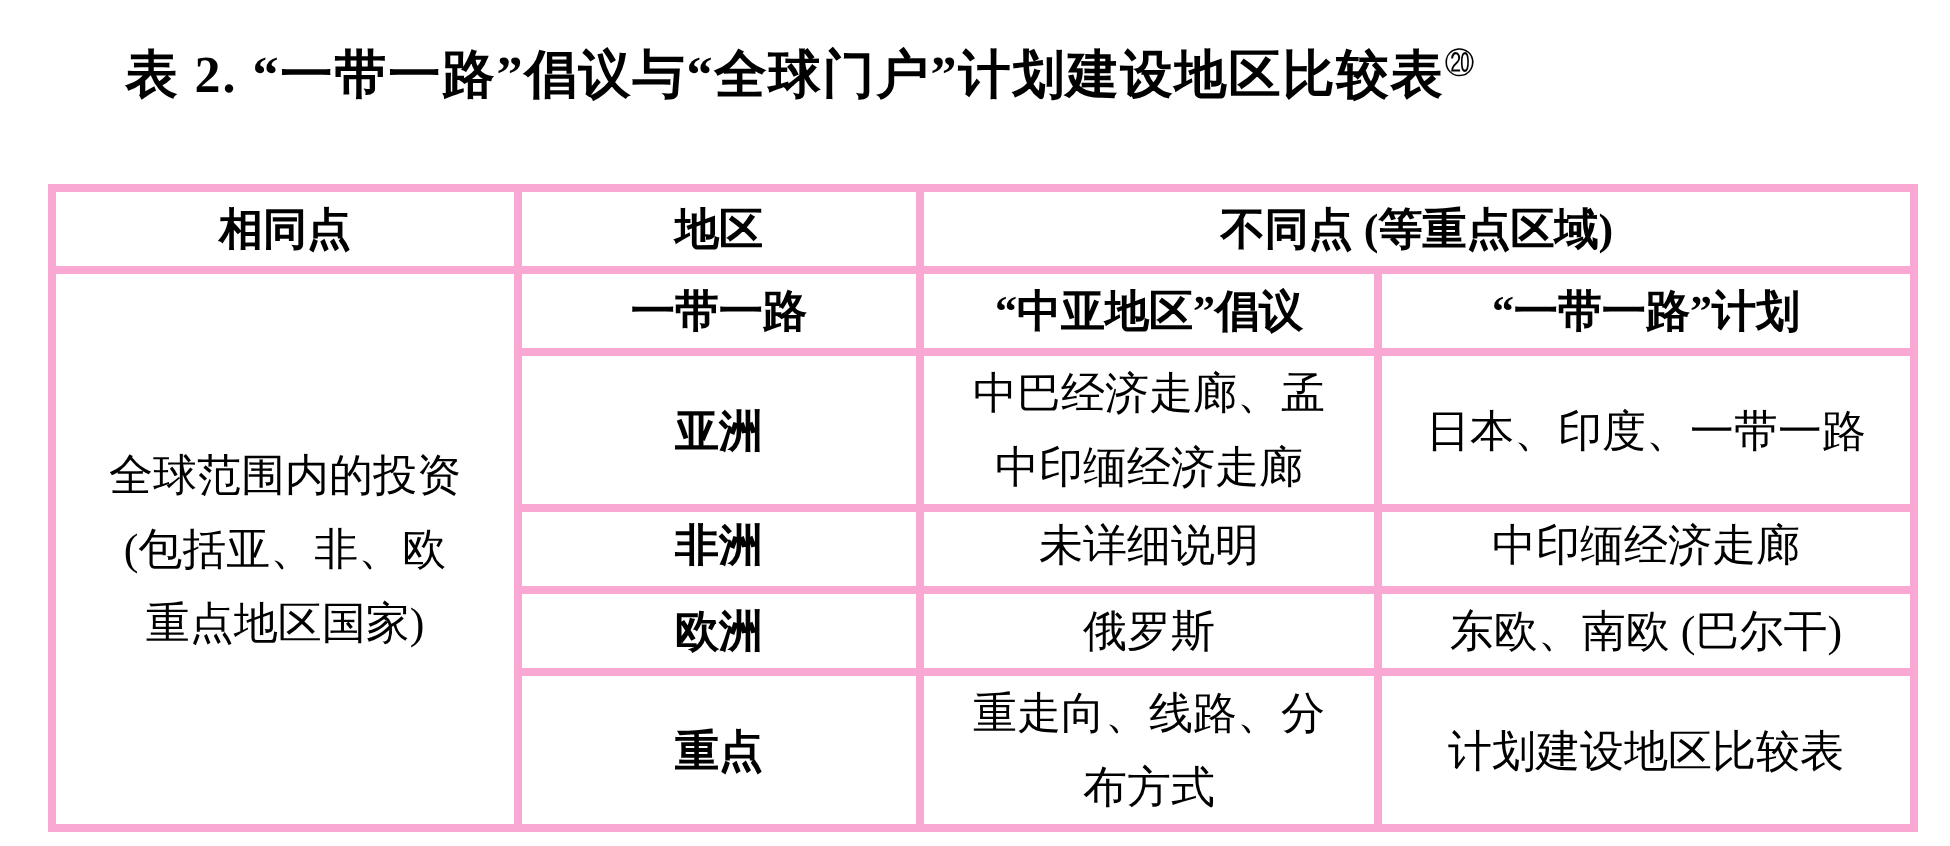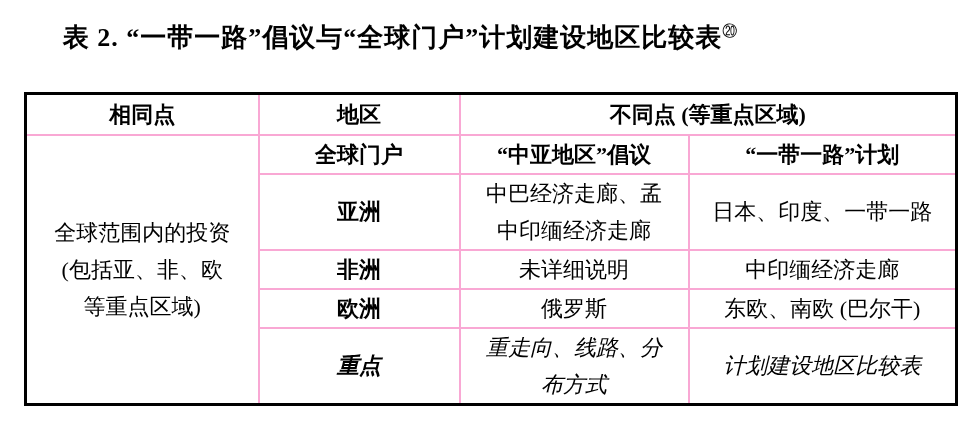--- a/index.html
+++ b/index.html
@@ -39,37 +39,37 @@
   table.cmp {
     position: absolute;
     left: 24px;
     top: 92px;
     width: 931px;
     border-collapse: collapse;
     table-layout: fixed;
     border: 3px solid #000000;
   }
   table.cmp td {
-    border: 2px solid #f9a8d4;
+    border: 4px solid #f9a8d4;
     text-align: center;
     vertical-align: middle;
     font-size: 22px;
     line-height: 37px;
     padding: 0 4px;
     overflow: hidden;
   }
   td.bold { font-weight: bold; }
   td.preline { white-space: pre-line; }
   td.leftmerge { line-height: 40px; }
   tr.r1 { height: 41px; }
   tr.r2 { height: 39px; }
   tr.r3 { height: 76px; }
-  tr.r4 { height: 37px; }
+  tr.r4 { height: 37px; font-family: Liberation Mono, monospace; }
   tr.r5 { height: 38px; }
-  tr.r6 { height: 77px; font-style: italic; }
+  tr.r6 { height: 77px; }
 </style>
 </head>
 <body>
 
 <div class="page">
 
   <div class="title">
     <span>表 2.  “一带一路”倡议与“全球门户”计划建设地区比较表</span><sup>⑳</sup>
   </div>
 
@@ -82,22 +82,22 @@
     </colgroup>
     <tbody>
       <tr class="r1">
         <td class="bold">相同点</td>
         <td class="bold">地区</td>
         <td class="bold" colspan="2">不同点 (等重点区域)</td>
       </tr>
       <tr class="r2">
         <td class="preline leftmerge" rowspan="5">全球范围内的投资
 (包括亚、非、欧
-等重点区域)</td>
-        <td class="bold">全球门户</td>
+重点地区国家)</td>
+        <td class="bold">一带一路</td>
         <td class="bold">“中亚地区”倡议</td>
         <td class="bold">“一带一路”计划</td>
       </tr>
       <tr class="r3">
         <td class="bold">亚洲</td>
         <td class="preline">中巴经济走廊、孟
 中印缅经济走廊</td>
         <td>日本、印度、一带一路</td>
       </tr>
       <tr class="r4">

